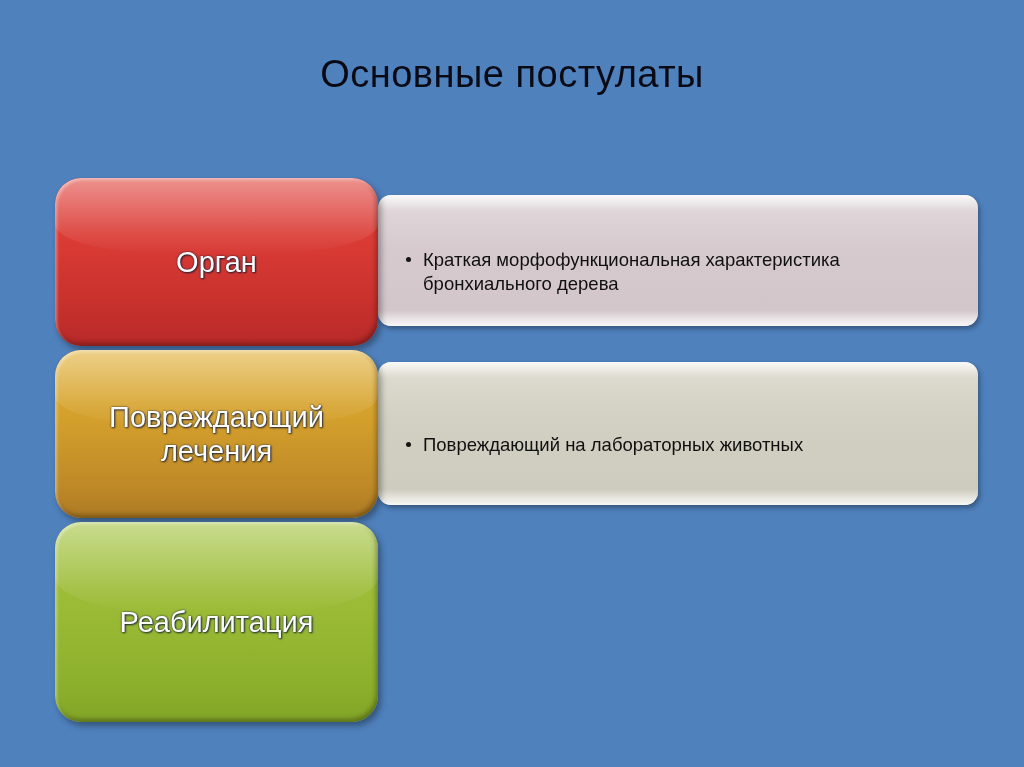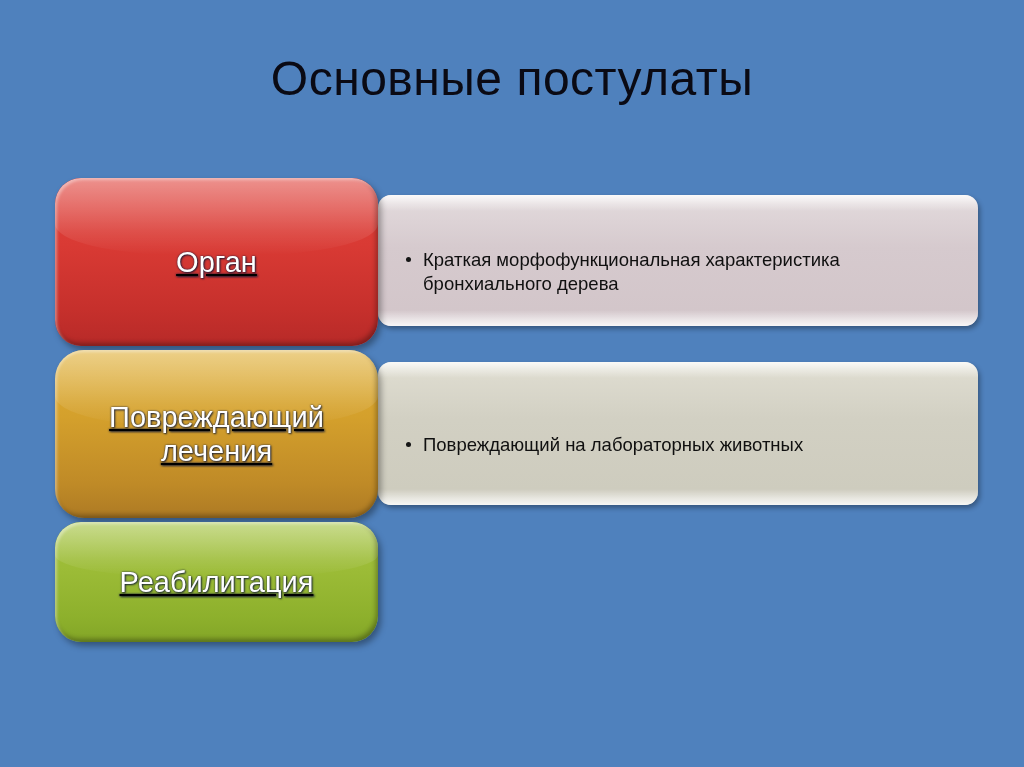--- a/index.html
+++ b/index.html
@@ -15,21 +15,21 @@
     position: relative;
   }
 
   
   .slide-title {
     position: absolute;
     left: 0;
     top: 55px;
     width: 1024px;
     text-align: center;
-    font-size: 48px;
+    font-size: 38px;
     line-height: 1.0;
     color: #0a0a14;
     font-weight: 400;
     letter-spacing: 0.5px;
     white-space: nowrap;
   }
 
   
   .diagram {
     position: absolute;
@@ -113,21 +113,20 @@
   
   .chip {
     position: absolute;
     border-radius: 26px;
     z-index: 2;
     display: flex;
     align-items: center;
     justify-content: center;
     box-shadow: 3px 4px 6px rgba(0,0,0,0.35);
     overflow: hidden;
-    text-decoration: underline;
   }
   .chip .chip-gloss {
     position: absolute;
     left: 0; top: 0; right: 0;
     height: 46%;
     border-radius: 26px 26px 40% 40%;
     background: linear-gradient(to bottom,
                  rgba(255,255,255,0.42) 0%,
                  rgba(255,255,255,0.10) 70%,
                  rgba(255,255,255,0.0) 100%);
@@ -153,33 +152,32 @@
                  1px 1px 2px rgba(10,20,50,0.8);
   }
 
   
   #row-organ      { top: 178px; height: 168px; }
   #row-damaging   { top: 350px; height: 168px; }
   #row-rehab      { top: 522px; height: 168px; }
 
   #row-organ    .chip { left: 55px; top: 0px;  width: 323px; height: 168px; }
   #row-damaging .chip { left: 55px; top: 0px;  width: 323px; height: 168px; }
-  #row-rehab    .chip { left: 55px; top: 0px;  width: 323px; height: 120px; }
+  #row-rehab    .chip { left: 55px; top: 0px;  width: 323px; height: 200px; }
 
   #row-organ    .panel { left: 378px; top: 17px; width: 600px; height: 131px; }
   #row-damaging .panel { left: 378px; top: 12px; width: 600px; height: 143px; }
   #row-rehab    .panel { left: 378px; top: 18px; width: 600px; height: 127px; }
 
   
   .chip-red {
     background: linear-gradient(to bottom, #e0433c 0%, #d93a34 40%, #c6302c 78%, #b72a28 100%);
   }
   .chip-gold {
     background: linear-gradient(to bottom, #dfae33 0%, #d4a02c 40%, #bf8a27 80%, #ad7a24 100%);
-    border-radius: 29px;
   }
   .chip-green {
     background: linear-gradient(to bottom, #a3c23e 0%, #9bbb36 42%, #8db02c 80%, #83a527 100%);
   }
 
   .panel-mauve { background: linear-gradient(to bottom, #e3dbdd 0%, #d6cace 40%, #d2c5c9 100%); }
   .panel-khaki { background: linear-gradient(to bottom, #e0ded2 0%, #d2d0c3 40%, #cdcbbd 100%); }
   .panel-sage  { background: linear-gradient(to bottom, #d8ded2 0%, #c9d2c1 40%, #c5cfbc 100%); }
 </style>
 </head>

